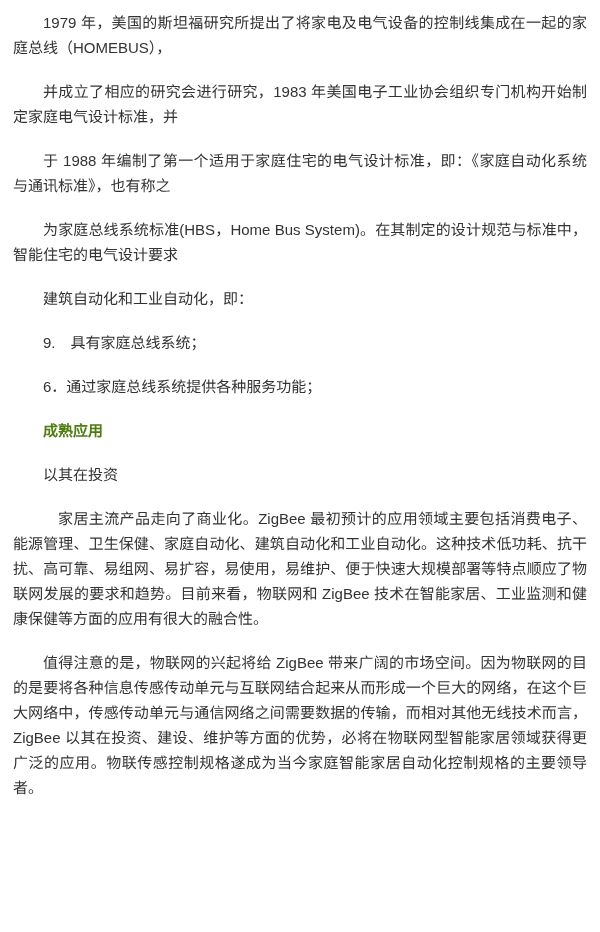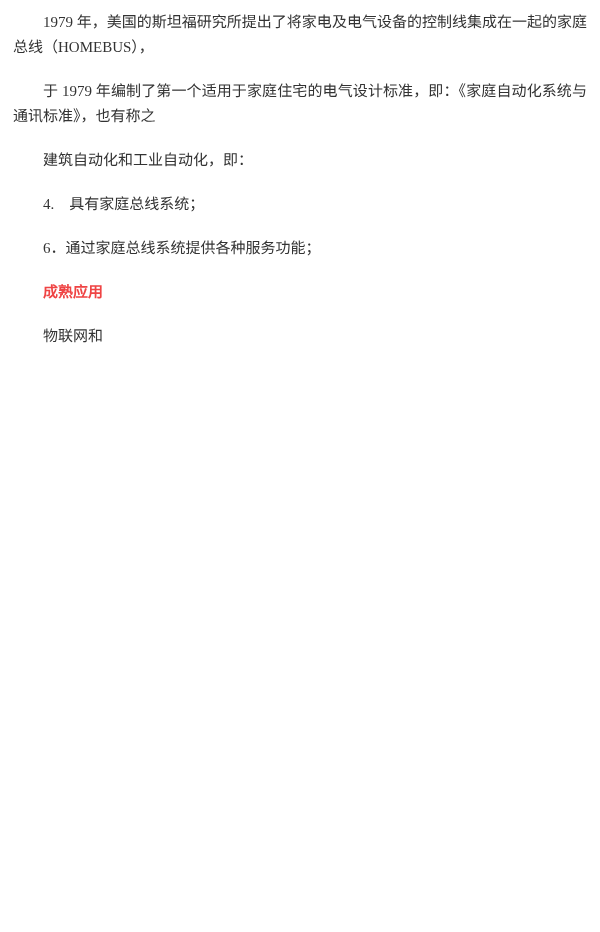--- a/index.html
+++ b/index.html
@@ -12,21 +12,21 @@
     width: 600px;
     height: 932px;
     overflow: hidden;
   }
   .page {
     box-sizing: border-box;
     width: 600px;
     height: 932px;
     padding: 10px 13px 0 13px;
     background: #ffffff;
-    font-family: Liberation Serif, serif;
+    font-family: Liberation Sans, sans-serif;
     font-size: 15px;
     line-height: 25px;
     color: #333333;
     text-align: justify;
   }
   .para {
     margin: 0 0 19px 0;
     text-indent: 2em;
   }
   .para-wide {
@@ -34,28 +34,32 @@
     text-indent: 3em;
   }
   .list-item {
     margin: 0 0 19px 0;
     text-indent: 2em;
   }
   .heading {
     margin: 0 0 19px 0;
     text-indent: 2em;
     font-weight: bold;
-    color: #ef4444;
+    color: #4d7c0f;
   }
 </style>
 </head>
 <body>
 
 <div class="page">
   <p class="para">1979 年，美国的斯坦福研究所提出了将家电及电气设备的控制线集成在一起的家庭总线（HOMEBUS），</p>
-  <p class="para">于 1979 年编制了第一个适用于家庭住宅的电气设计标准，即：《家庭自动化系统与通讯标准》，也有称之</p>
+  <p class="para">并成立了相应的研究会进行研究，1983 年美国电子工业协会组织专门机构开始制定家庭电气设计标准，并</p>
+  <p class="para">于 1988 年编制了第一个适用于家庭住宅的电气设计标准，即：《家庭自动化系统与通讯标准》，也有称之</p>
+  <p class="para">为家庭总线系统标准(HBS，Home Bus System)。在其制定的设计规范与标准中，智能住宅的电气设计要求</p>
   <p class="para">建筑自动化和工业自动化，即：</p>
-  <p class="list-item">4.　具有家庭总线系统；</p>
+  <p class="list-item">9.　具有家庭总线系统；</p>
   <p class="list-item">6．通过家庭总线系统提供各种服务功能；</p>
   <p class="heading">成熟应用</p>
-  <p class="para">物联网和</p>
+  <p class="para">以其在投资</p>
+  <p class="para-wide">家居主流产品走向了商业化。ZigBee 最初预计的应用领域主要包括消费电子、能源管理、卫生保健、家庭自动化、建筑自动化和工业自动化。这种技术低功耗、抗干扰、高可靠、易组网、易扩容，易使用，易维护、便于快速大规模部署等特点顺应了物联网发展的要求和趋势。目前来看，物联网和 ZigBee 技术在智能家居、工业监测和健康保健等方面的应用有很大的融合性。</p>
+  <p class="para">值得注意的是，物联网的兴起将给 ZigBee 带来广阔的市场空间。因为物联网的目的是要将各种信息传感传动单元与互联网结合起来从而形成一个巨大的网络，在这个巨大网络中，传感传动单元与通信网络之间需要数据的传输，而相对其他无线技术而言，ZigBee 以其在投资、建设、维护等方面的优势，必将在物联网型智能家居领域获得更广泛的应用。物联传感控制规格遂成为当今家庭智能家居自动化控制规格的主要领导者。</p>
 
 </div>
 
 </body></html>

